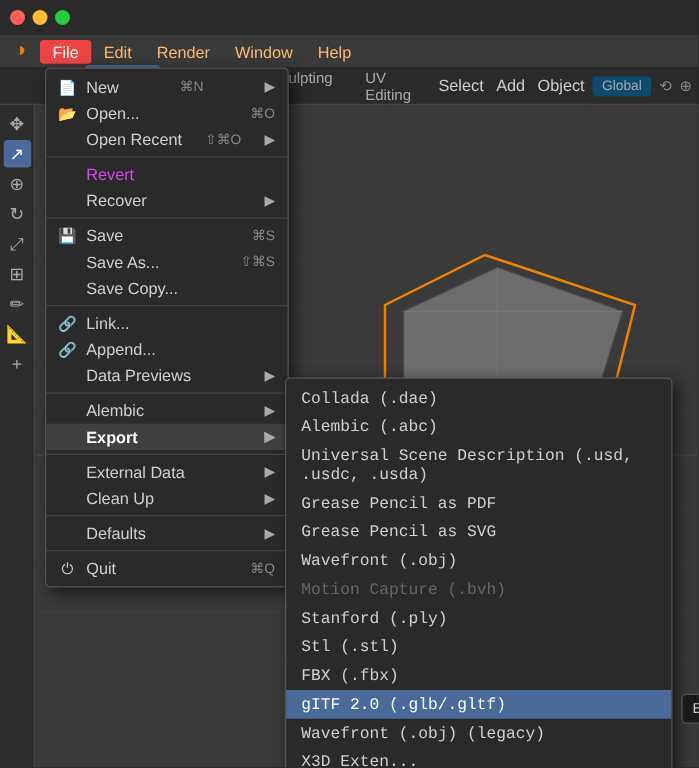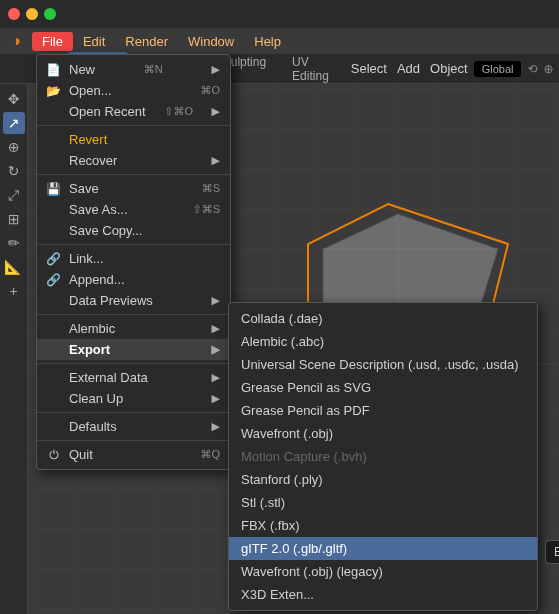--- a/index.html
+++ b/index.html
@@ -156,21 +156,21 @@
     .menu-section-item {
       display: flex;
       align-items: center;
       padding: 3px 10px 3px 8px;
       cursor: pointer;
       color: #d0d0d0;
       font-size: 13px;
       position: relative;
     }
     .menu-section-item.active { background: #404040; color: #fff; font-weight: bold; }
-    .menu-section-item.disabled { color: #eab308; cursor: default; }
+    .menu-section-item.disabled { color: #d946ef; cursor: default; }
     .menu-icon {
       width: 18px;
       text-align: center;
       margin-right: 6px;
       font-size: 12px;
     }
     .menu-shortcut {
       margin-left: auto;
       color: #888;
       font-size: 11px;
@@ -200,20 +200,21 @@
       box-shadow: 4px 4px 12px rgba(0,0,0,0.6);
     }
     .export-item {
       display: flex;
       align-items: center;
       padding: 4px 12px;
       cursor: pointer;
       color: #d0d0d0;
       font-size: 13px;
       position: relative;
+      font-family: Liberation Mono, monospace;
     }
     .export-item.active { background: #4a6a9a; color: #fff; }
     .export-item.disabled { color: #666; cursor: default; }
 
     
     .tooltip {
       position: absolute;
       bottom: -4px;
       left: 100%;
       margin-left: 8px;
@@ -250,21 +251,21 @@
   <div class="toolbar-tabs">
     <div class="toolbar-tab active">Layout</div>
     <div class="toolbar-tab">Modeling</div>
     <div class="toolbar-tab">Sculpting</div>
     <div class="toolbar-tab">UV Editing</div>
   </div>
   <div class="toolbar-right">
     <span class="select-label">Select</span>
     <span class="select-label">Add</span>
     <span class="select-label">Object</span>
-    <span style="background:#000000; padding:2px 8px; border-radius:3px; font-size:11px; cursor:pointer;text-align:center;">Global</span>
+    <span style="background:#0c4a6e; padding:2px 8px; border-radius:3px; font-size:11px; cursor:pointer;text-align:center;">Global</span>
     <span style="color:#888; font-size:12px;">⟲</span>
     <span style="color:#888; font-size:12px;">⊕</span>
   </div>
 </div>
 
 <div class="main-area">
 
   <div class="left-sidebar">
     <div class="sidebar-icon">✥</div>
     <div class="sidebar-icon active">↗</div>
@@ -411,24 +412,24 @@
   <div class="export-item">
     <span>Collada (.dae)</span>
   </div>
   <div class="export-item">
     <span>Alembic (.abc)</span>
   </div>
   <div class="export-item">
     <span>Universal Scene Description (.usd, .usdc, .usda)</span>
   </div>
   <div class="export-item">
+    <span>Grease Pencil as PDF</span>
+  </div>
+  <div class="export-item">
     <span>Grease Pencil as SVG</span>
-  </div>
-  <div class="export-item">
-    <span>Grease Pencil as PDF</span>
   </div>
   <div class="export-item">
     <span>Wavefront (.obj)</span>
   </div>
   <div class="export-item disabled">
     <span>Motion Capture (.bvh)</span>
   </div>
   <div class="export-item">
     <span>Stanford (.ply)</span>
   </div>

